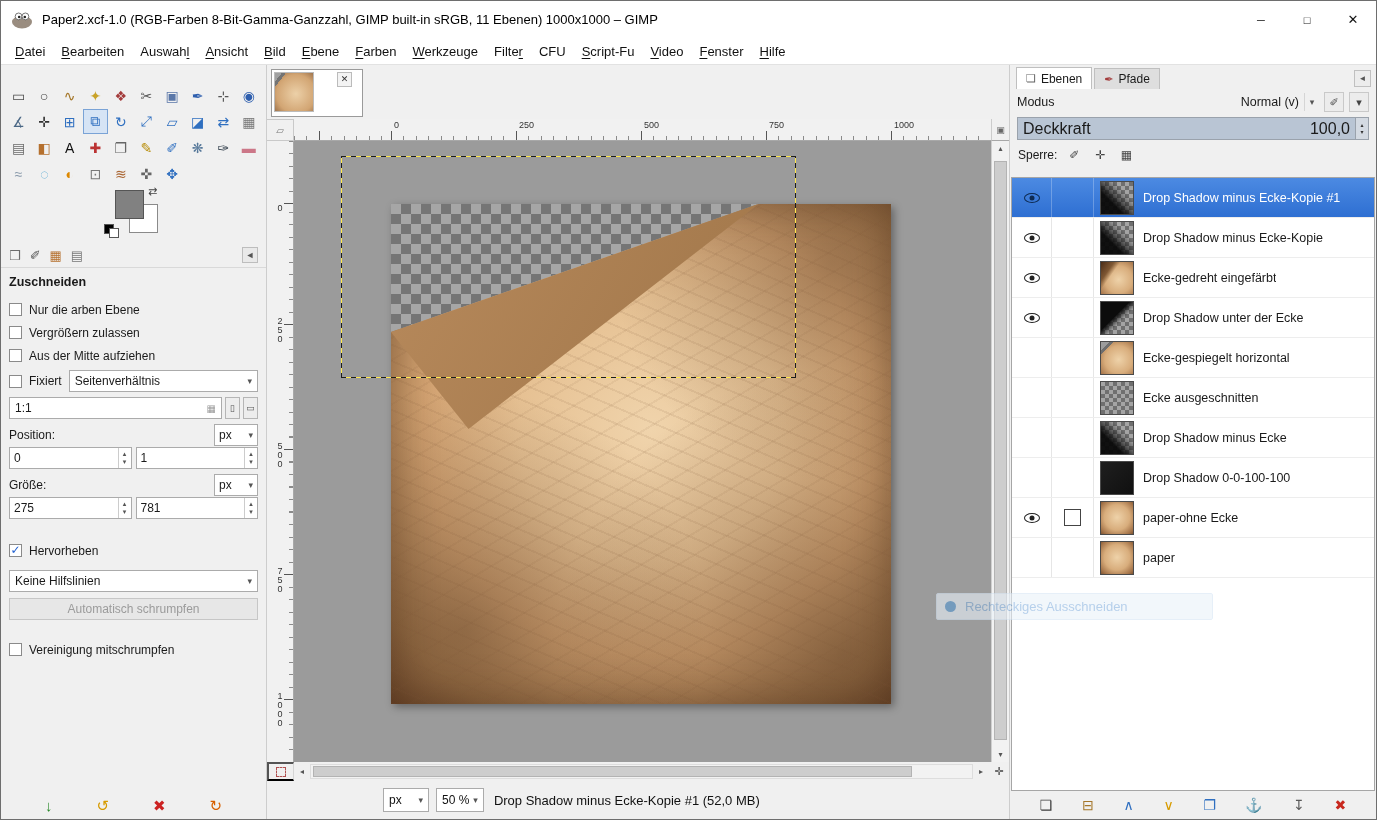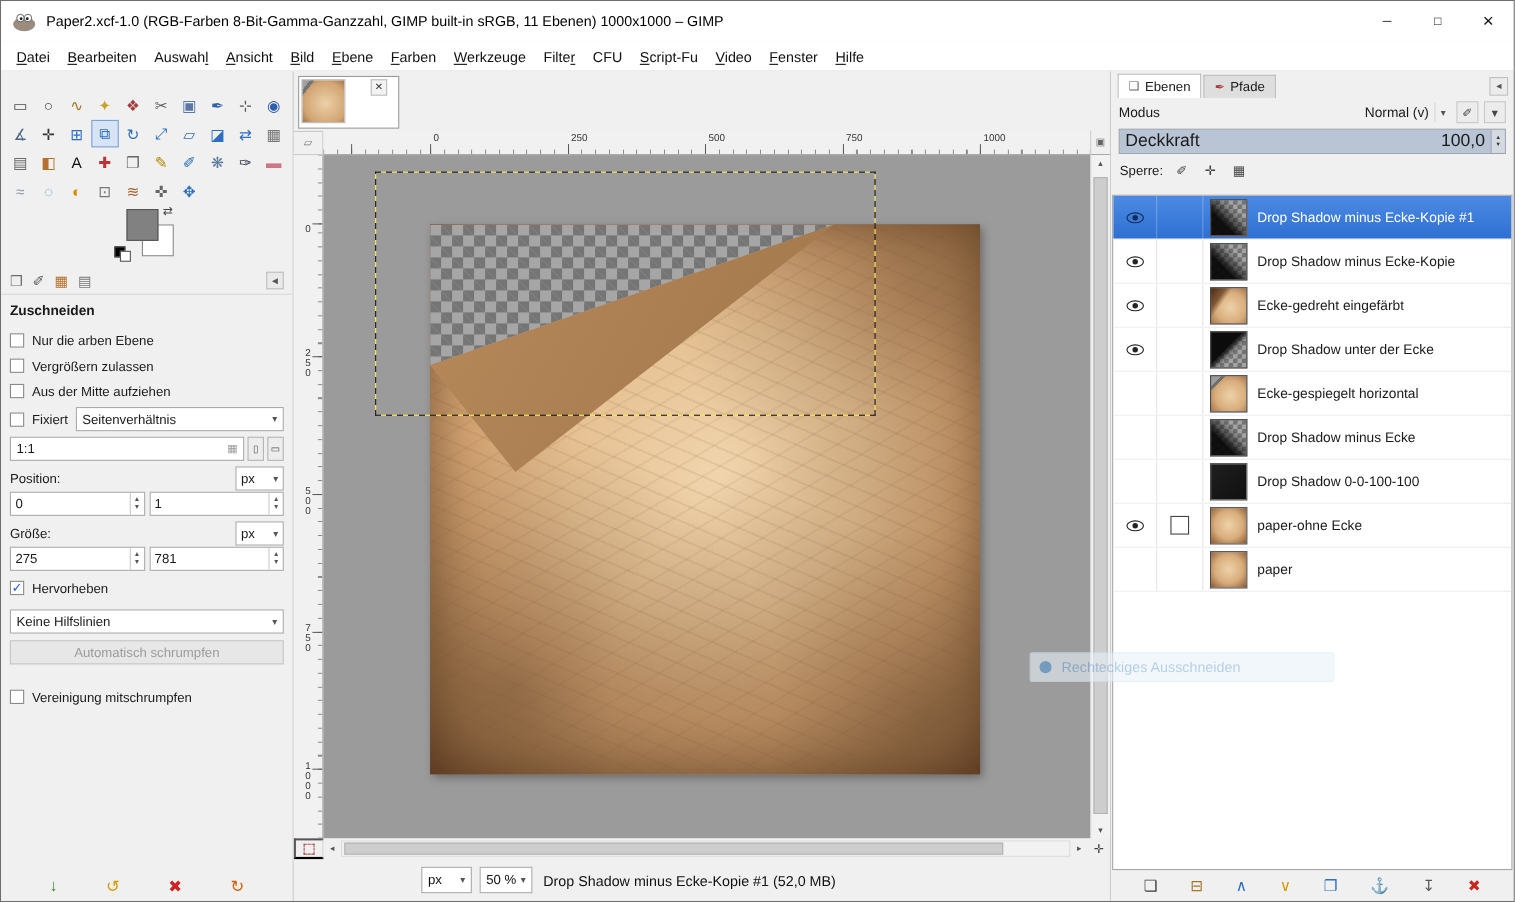--- a/index.html
+++ b/index.html
@@ -402,21 +402,21 @@
           <span class="spin">
               <span class="val">275</span>
               <span class="spinner"></span>
             </span>
           <span class="spin">
               <span class="val">781</span>
               <span class="spinner"></span>
             </span>
         </div>
 
-        <div class="cb-row" style="margin-top:4px">
+        <div class="cb-row" style="margin-top:20px">
           <span class="cb" data-checked="true"></span>
           <span>Hervorheben</span>
         </div>
 
 
         <div class="dd wide-dd">
             <span>Keine Hilfslinien</span>
           </div>
 
         <div class="btn-disabled">Automatisch schrumpfen</div>
@@ -600,20 +600,26 @@
           </div>
 
 
           <div class="layer-row">
             <span class="cell-eye"></span>
             <span class="cell-link"></span>
             <span class="thumb" data-thumb="paper-corner"></span>
             <span class="lname">Ecke-gespiegelt horizontal</span>
           </div>
 
+          <div class="layer-row">
+            <span class="cell-eye"></span>
+            <span class="cell-link"></span>
+            <span class="thumb" data-thumb="checker"></span>
+            <span class="lname">Ecke ausgeschnitten</span>
+          </div>
 
           <div class="layer-row">
             <span class="cell-eye"></span>
             <span class="cell-link"></span>
             <span class="thumb" data-thumb="shadow"></span>
             <span class="lname">Drop Shadow minus Ecke</span>
           </div>
 
           <div class="layer-row">
             <span class="cell-eye"></span>

